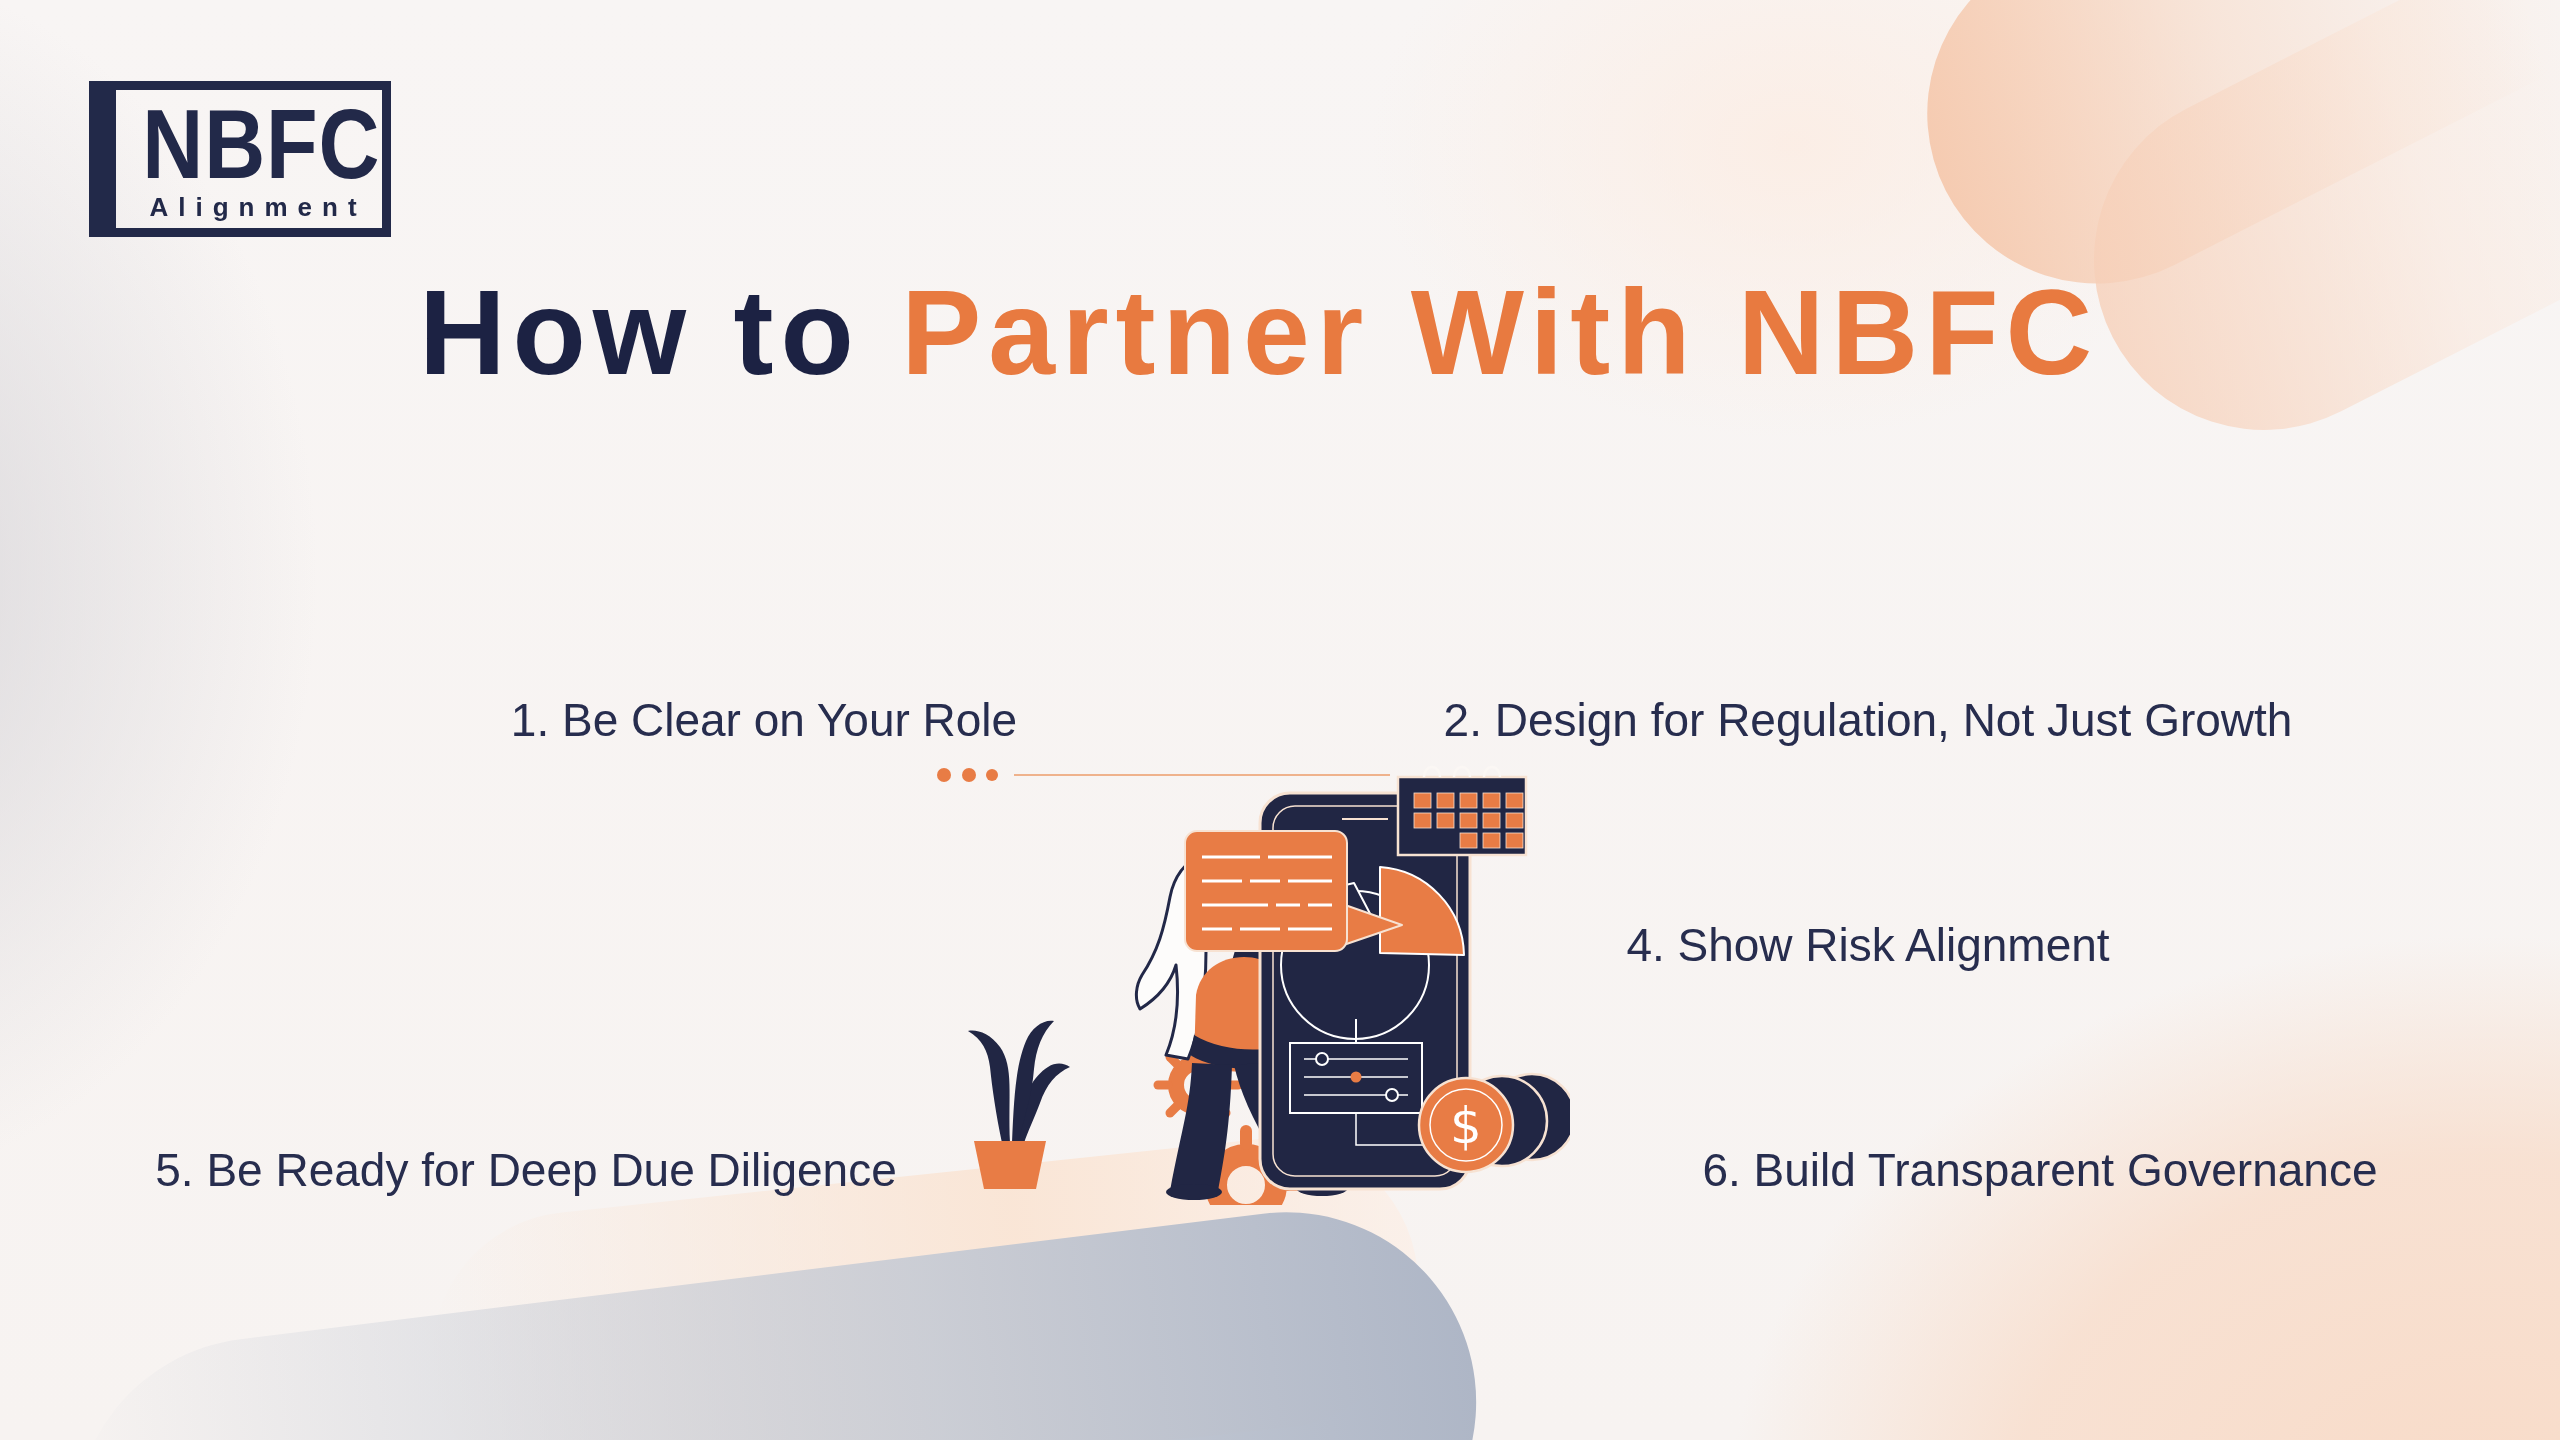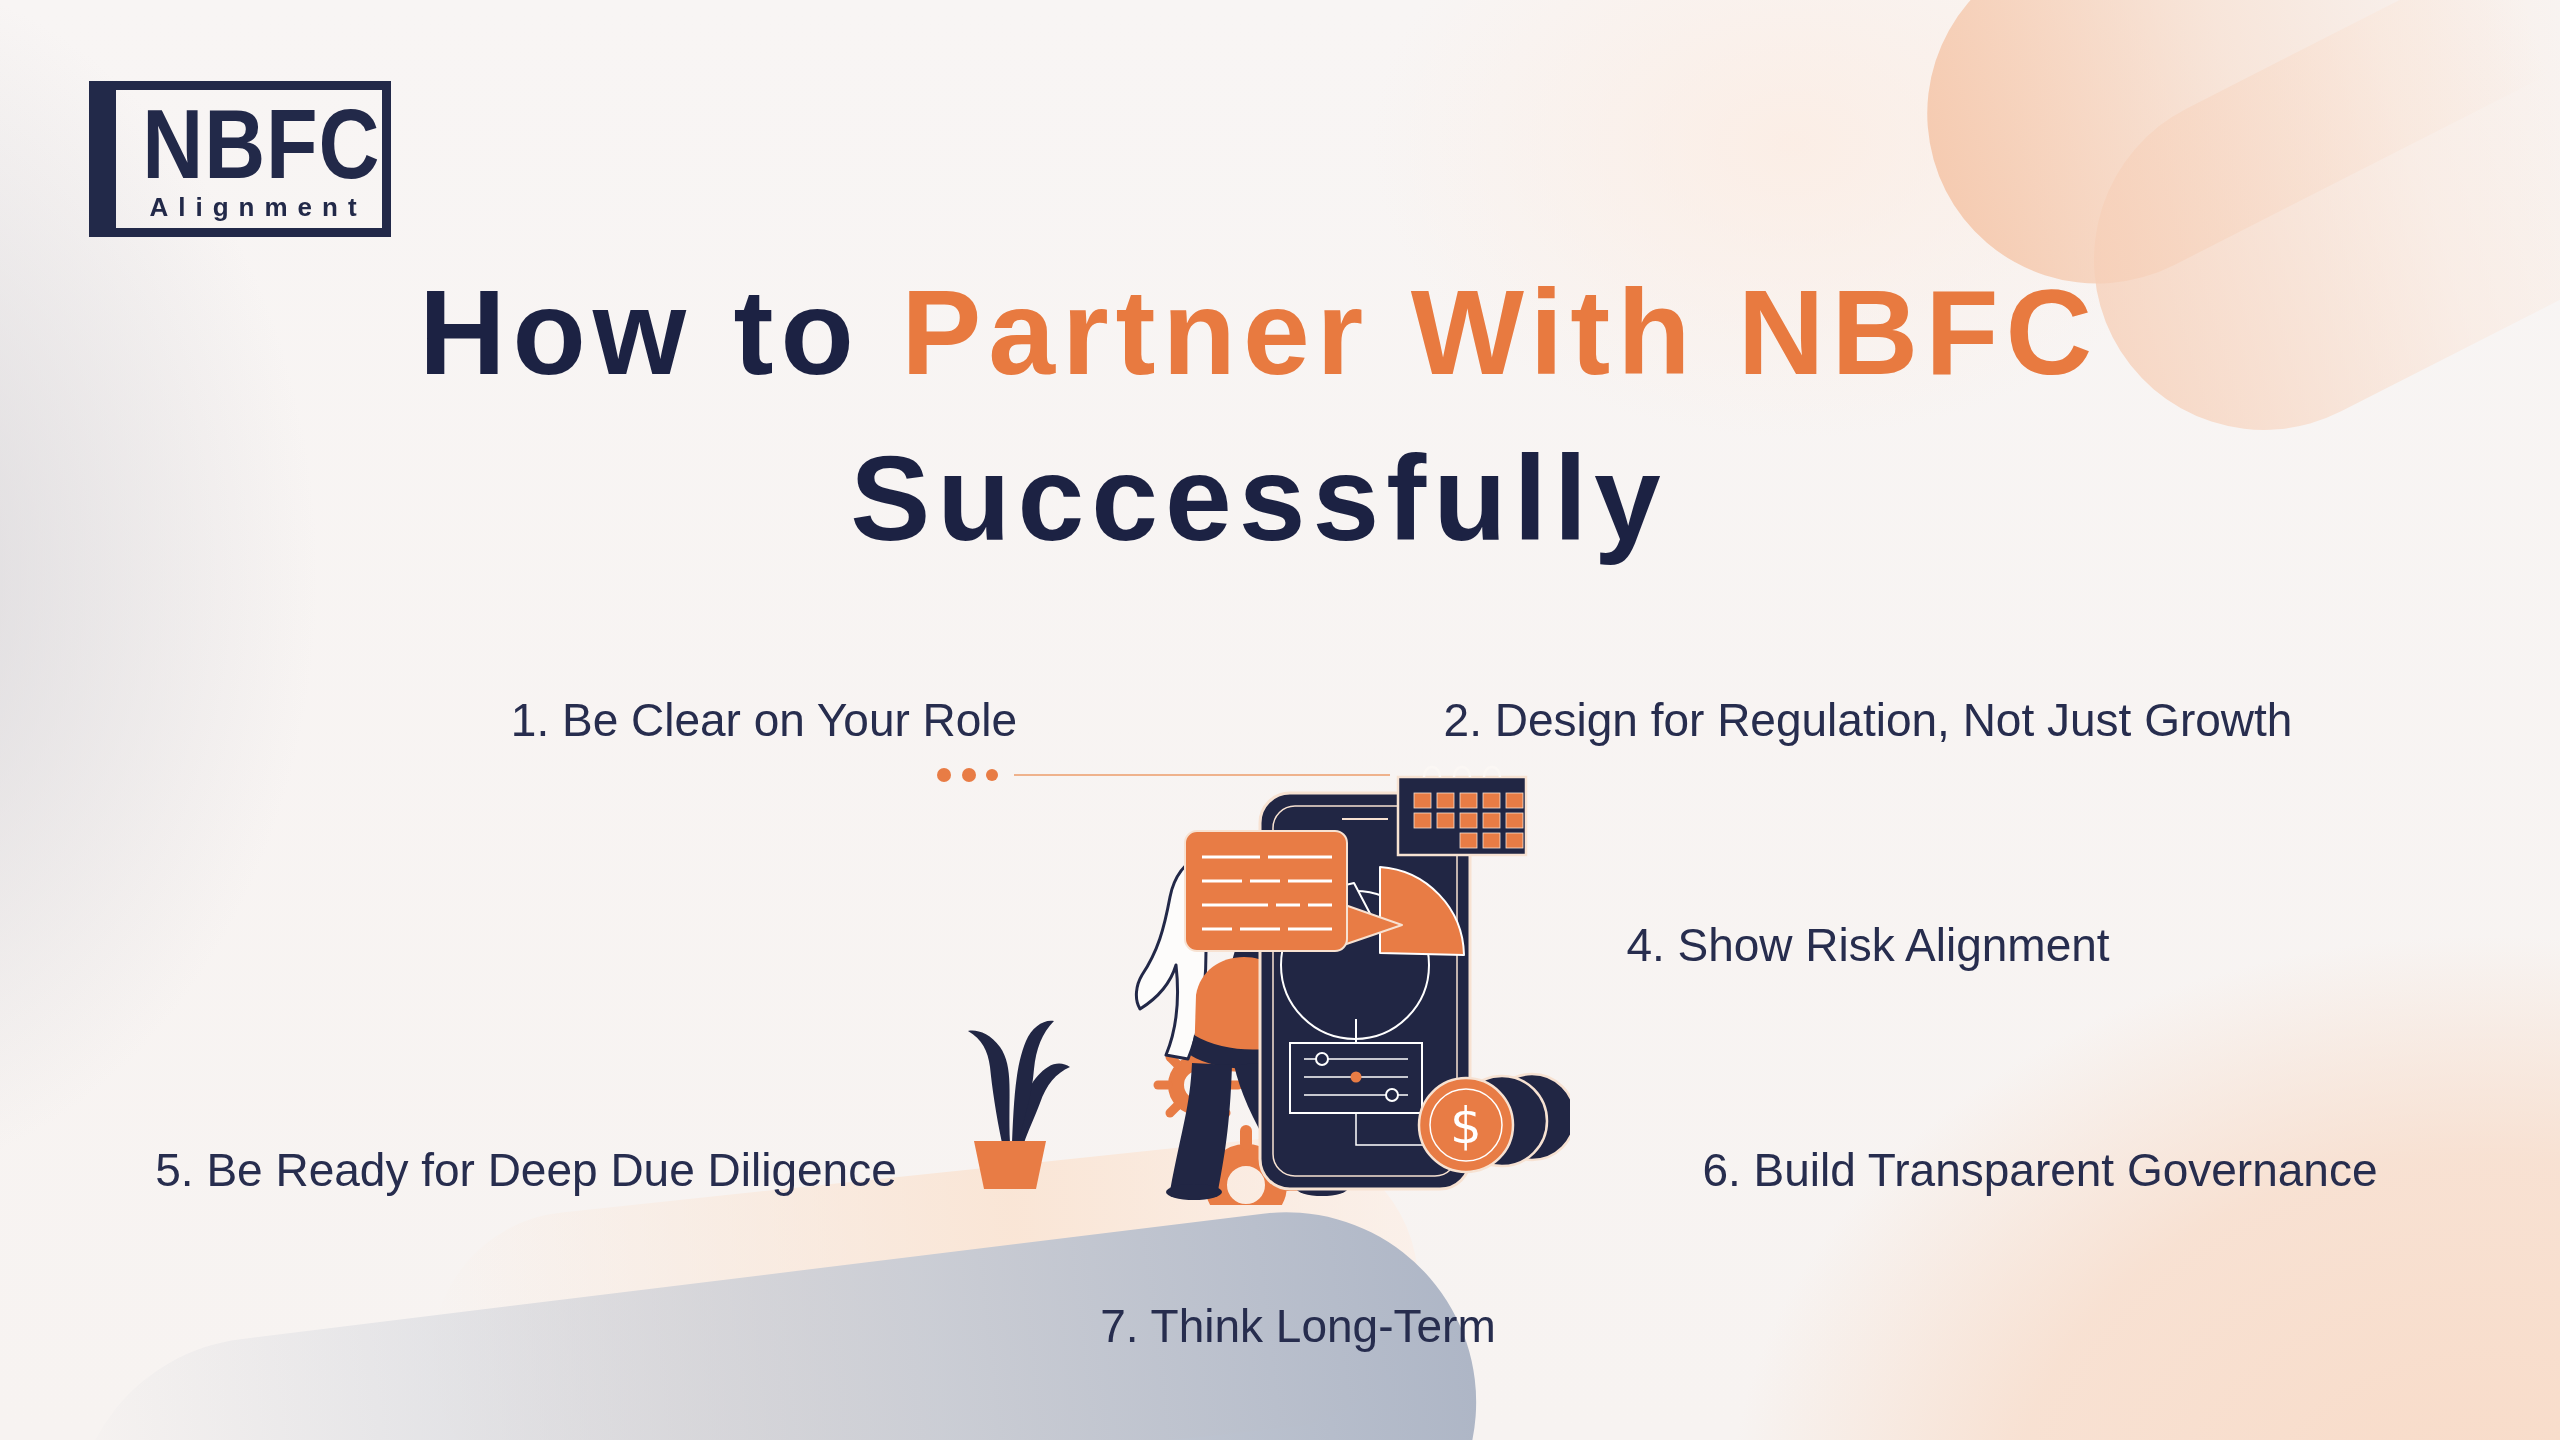--- a/index.html
+++ b/index.html
@@ -62,28 +62,26 @@
 
   <div class="logo">
     <div class="logo-bar"></div>
     <div class="logo-text">
       <span class="logo-main">NBFC</span>
       <span class="logo-sub">Alignment</span>
     </div>
   </div>
 
   <div class="title title-1"><span>How to </span><span class="title-accent">Partner With NBFC</span></div>
-  <div class="title title-2">Successfully</div>
 
   <div class="point p1">1. Be Clear on Your Role</div>
   <div class="point p2">2. Design for Regulation, Not Just Growth</div>
   <div class="point p4">4. Show Risk Alignment</div>
   <div class="point p5">5. Be Ready for Deep Due Diligence</div>
   <div class="point p6">6. Build Transparent Governance</div>
-  <div class="point p7">7. Think Long-Term</div>
 
   <div class="illustration">
     <svg viewBox="0 0 640 450" xmlns="http://www.w3.org/2000/svg">
 
       <g fill="#e87c45">
         <circle cx="14" cy="20" r="7"></circle>
         <circle cx="39" cy="20" r="7"></circle>
         <circle cx="62" cy="20" r="6"></circle>
       </g>
       <line x1="84" y1="20" x2="460" y2="20" stroke="#efb28c" stroke-width="2"></line>

